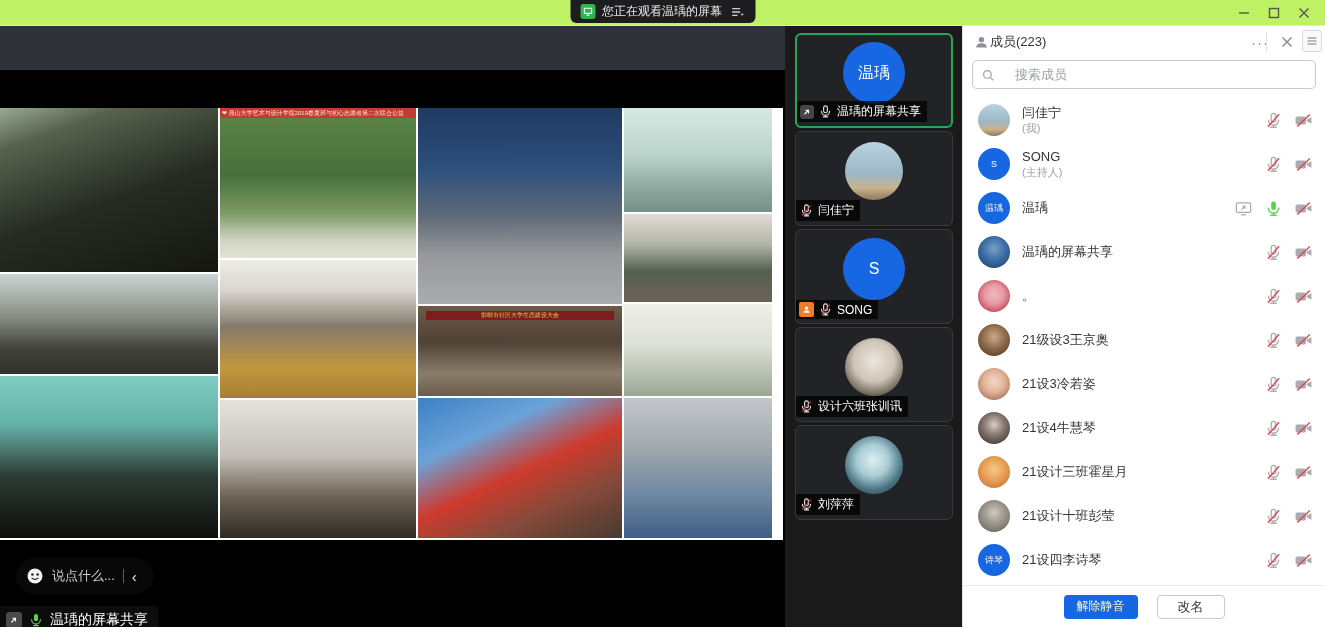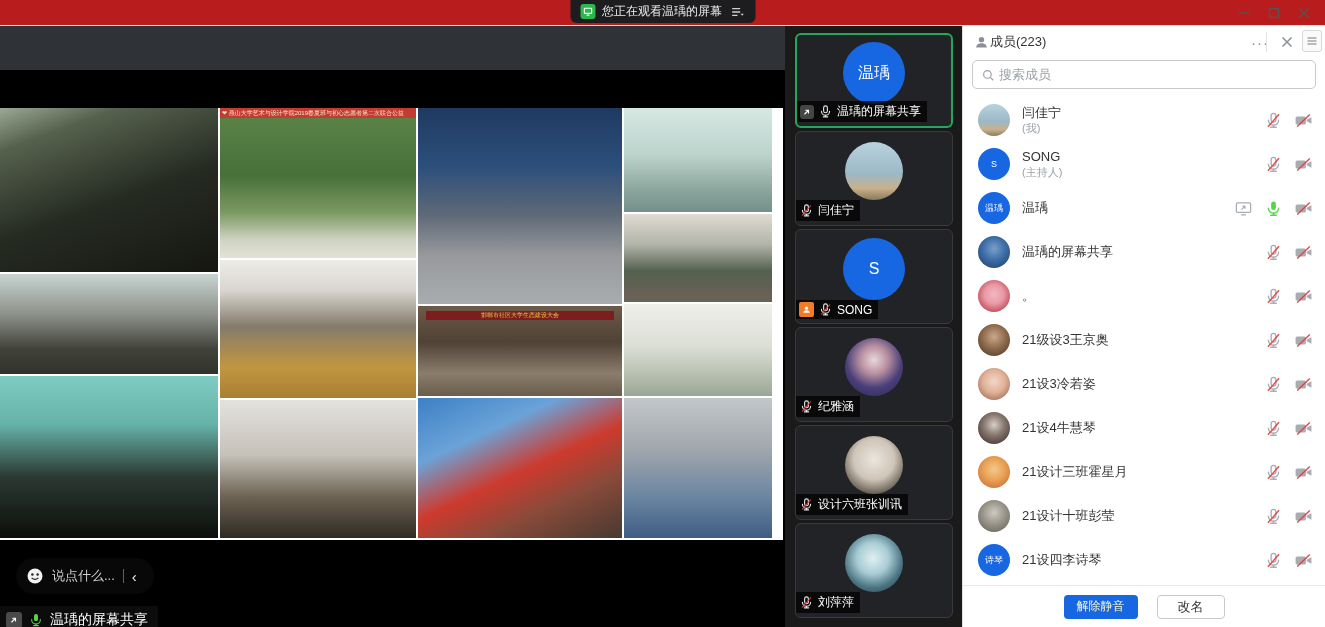--- a/index.html
+++ b/index.html
@@ -1,20 +1,20 @@
 <!DOCTYPE html>
 <html><head>
 <meta charset="utf-8">
 <style>
   * { margin:0; padding:0; box-sizing:border-box; }
   body { font-family:"Liberation Sans","DejaVu Sans",sans-serif; }
   #app { position:relative; width:1325px; height:627px; overflow:hidden; background:#000; }
 
   
-  .titlebar { position:absolute; left:0; top:0; width:1325px; height:26px; background:#b91c1c; border-bottom:1px solid #e4e4e4; z-index:30; }
+  .titlebar { position:absolute; left:0; top:0; width:1325px; height:26px; background:#bef264; border-bottom:1px solid #e4e4e4; z-index:30; }
   .pill { position:absolute; left:50%; top:0; transform:translateX(-50%); height:23px; background:#1d1d1f; border-radius:0 0 6px 6px; display:flex; align-items:center; gap:7px; padding:0 10px; color:#ededed; font-size:12px; }
   .pill-ic { width:15px; height:15px; background:#2db84d; border-radius:3px; display:flex; align-items:center; justify-content:center; }
   .pill-ic svg { width:11px; height:11px; }
   .pill-menu svg { width:16px; height:16px; display:block; }
   .wctrls { position:absolute; right:6px; top:0; height:26px; display:flex; align-items:center; }
   .wbtn { width:30px; height:24px; display:flex; align-items:center; justify-content:center; color:#555; cursor:default; }
   .wbtn svg { width:12px; height:12px; }
 
   
   .video { position:absolute; left:0; top:26px; width:785px; height:601px; background:#000; overflow:hidden; }
@@ -60,21 +60,21 @@
   .mhead { position:absolute; left:0; top:30px; width:100%; height:24px; display:flex; align-items:center; padding:0 10px; }
   .mhead .person svg { width:17px; height:17px; display:block; }
   .mtitle { font-size:13px; color:#333; }
   .mhead-right { position:absolute; right:32px; top:0; height:24px; display:flex; align-items:center; gap:12px; color:#8a8f99; }
   .dots { font-size:15px; letter-spacing:1px; line-height:1; }
   .closex svg { width:12px; height:12px; display:block; }
   .vline { position:absolute; right:26px; top:2px; width:1px; height:20px; background:#e3e3e3; }
   .sidebox { position:absolute; right:3px; top:30px; width:20px; height:22px; border:1px solid #d8d8d8; border-radius:3px; background:#fafafa; display:flex; align-items:center; justify-content:center; }
   .sidebox svg { width:12px; height:12px; }
 
-  .msearch { position:absolute; left:9px; top:60px; width:344px; height:29px; border:1px solid #c9c9c9; border-radius:5px; display:flex; align-items:center; padding:0 8px; gap:4px; background:#fff; }
+  .msearch { position:absolute; left:9px; top:60px; width:344px; height:29px; border:1px solid #c9c9c9; border-radius:5px; display:flex; align-items:center; padding:0 8px; gap:20px; background:#fff; }
   .msearch svg { width:14px; height:14px; flex:none; }
   .msearch input { border:none; outline:none; width:100%; font-size:13px; color:#333; background:transparent; }
   .msearch input::placeholder { color:#9aa0a6; }
 
   .mlist { position:absolute; left:0; top:98px; width:100%; height:487px; overflow:hidden; }
   .mrow { height:44px; display:flex; align-items:center; padding:0 12px 0 15px; }
   .mav { width:32px; height:32px; border-radius:50%; flex:none; }
   .mav-text { background:#1867e2; color:#fff; display:flex; align-items:center; justify-content:center; font-size:9px; }
   .minfo { margin-left:12px; flex:1; display:flex; flex-direction:column; justify-content:center; min-width:0; }
   .mname { font-size:13px; color:#333; line-height:16px; white-space:nowrap; overflow:hidden; text-overflow:ellipsis; }
@@ -313,38 +313,20 @@
                 <path d="M5.5 11.5a6.5 6.5 0 0 0 13 0"></path>
                 <path d="M12 18v2.5M8.5 20.5h7"></path>
               </g>
               <path d="M5 20L19 4" stroke="#e24545" stroke-width="1.8"></path>
             </svg>
           </span>
           <span class="tname">SONG</span>
         </div>
       </div>
 
-      <div class="thumb">
-
-        <div class="tav tav-img" style="background: radial-gradient(circle at 50% 38%, rgb(232, 216, 220) 0%, rgb(184, 143, 160) 30%, rgb(74, 63, 122) 60%, rgb(44, 37, 80) 100%);"></div>
-        <div class="tlabel">
-
-          <span class="mic">
-            <svg viewBox="0 0 24 24">
-              <g fill="none" stroke="currentColor" stroke-width="1.8" stroke-linecap="round">
-                <rect x="9" y="3" width="6" height="11" rx="3"></rect>
-                <path d="M5.5 11.5a6.5 6.5 0 0 0 13 0"></path>
-                <path d="M12 18v2.5M8.5 20.5h7"></path>
-              </g>
-              <path d="M5 20L19 4" stroke="#e24545" stroke-width="1.8"></path>
-            </svg>
-          </span>
-          <span class="tname">纪雅涵</span>
-        </div>
-      </div>
 
       <div class="thumb">
 
         <div class="tav tav-img" style="background: radial-gradient(circle at 50% 40%, rgb(236, 230, 222) 0%, rgb(207, 197, 184) 45%, rgb(107, 100, 88) 75%, rgb(74, 69, 60) 100%);"></div>
         <div class="tlabel">
 
           <span class="mic">
             <svg viewBox="0 0 24 24">
               <g fill="none" stroke="currentColor" stroke-width="1.8" stroke-linecap="round">
                 <rect x="9" y="3" width="6" height="11" rx="3"></rect>

